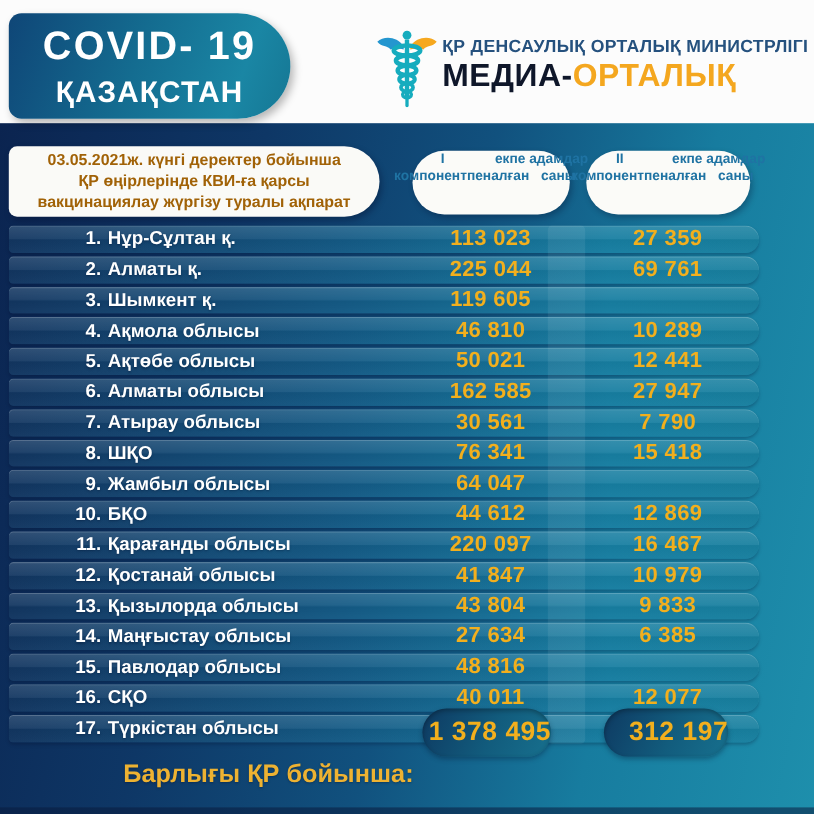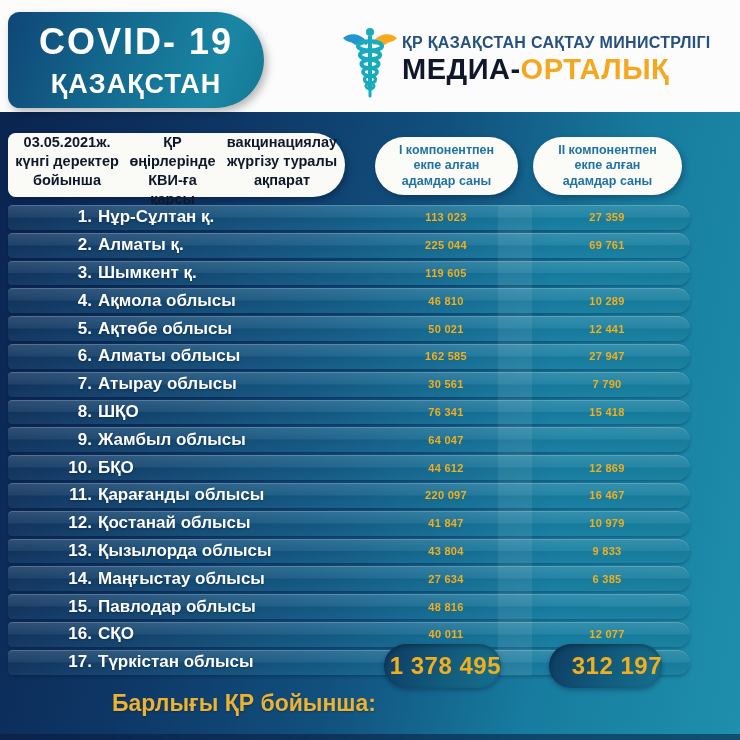--- a/index.html
+++ b/index.html
@@ -26,43 +26,43 @@
   .logo-icon{position:absolute;left:342px;top:26px;}
   .logo-text{position:absolute;left:402px;top:34px;white-space:nowrap;}
   .ministry{font-size:16px;font-weight:bold;color:#25517E;letter-spacing:0.3px;}
   .media{font-size:29px;font-weight:bold;letter-spacing:0.5px;margin-top:1px;}
   .media-blue{color:#0f172a;}
   .media-orange{color:#F4A71F;}
   .info-pill{
     position:absolute;left:8px;top:133px;width:337px;height:64px;
     background:#FAFAF7;border-radius:8px 34px 34px 8px;
     box-shadow:2px 3px 6px rgba(0,10,40,0.35);
-    display:flex;justify-content:center;
-    text-align:center;color:#0f172a;font-weight:bold;font-size:14.5px;line-height:19px;
+    display:flex;flex-direction:column;justify-content:center;
+    text-align:center;color:#a16207;font-weight:bold;font-size:14.5px;line-height:19px;
   }
   .col-pill{
     position:absolute;top:137px;height:58px;background:#FBFBF8;border-radius:29px;
     box-shadow:2px 3px 6px rgba(0,10,40,0.3);
-    display:flex;flex-direction:column;justify-content:center;
+    display:flex;flex-direction:row;justify-content:center;
     text-align:center;color:#1F73A3;font-weight:bold;font-size:12.5px;line-height:15.5px;
   }
   .col-pill.first{left:375px;width:143px;}
   .col-pill.second{left:533px;width:149px;}
   .rows{position:absolute;left:8px;top:205px;width:682px;display:flex;flex-direction:column;gap:3px;}
   .row{
     position:relative;height:24.8px;border-radius:5px 15px 15px 5px;
     background-image:
       linear-gradient(to bottom,rgba(255,255,255,0.13) 0%,rgba(255,255,255,0.06) 48%,rgba(0,0,0,0.03) 52%,rgba(255,255,255,0.02) 100%),
       linear-gradient(102deg,#123560 0%,#145A85 45%,#177EA1 80%,#18809F 100%);
     box-shadow:inset 0 1px 0 rgba(255,255,255,0.18),0 2px 3px rgba(0,10,40,0.25);
   }
   .row-label{position:absolute;left:0;top:0;height:100%;display:flex;align-items:center;color:#FFFFFF;font-weight:bold;font-size:17px;text-shadow:0 1px 2px rgba(0,20,50,0.4);}
   .row-num{display:inline-block;width:84px;text-align:right;}
   .row-name{margin-left:6px;white-space:nowrap;}
-  .row-v{position:absolute;top:0;height:100%;display:flex;align-items:center;justify-content:center;color:#F2AF1D;font-weight:bold;font-size:11px;letter-spacing:0.3px;}
+  .row-v{position:absolute;top:0;height:100%;display:flex;align-items:center;justify-content:center;color:#F2AF1D;font-weight:bold;font-size:20px;letter-spacing:0.3px;}
   .v1{left:374px;width:128px;}
   .v2{left:535px;width:128px;}
   .col-divider{position:absolute;left:498px;top:205px;width:34px;height:471px;background:rgba(255,255,255,0.07);border-radius:4px;pointer-events:none;}
   .total-label{position:absolute;left:112px;top:690px;font-size:23px;font-weight:bold;color:#EDB232;text-shadow:0 1px 2px rgba(0,20,50,0.4);}
   .total-capsule{
     position:absolute;top:644px;height:44px;border-radius:22px;
     background:linear-gradient(115deg,#0E3A62 0%,#125C7D 55%,#17708E 100%);
     box-shadow:inset 0 2px 5px rgba(0,0,0,0.3),0 2px 5px rgba(0,20,50,0.35);
     color:#F2AF1D;font-weight:bold;font-size:24px;letter-spacing:0.5px;
     display:flex;align-items:center;justify-content:flex-end;
@@ -94,21 +94,21 @@
       <ellipse cx="28" cy="38" rx="8.5" ry="4.2" stroke-width="4"></ellipse>
       <ellipse cx="28" cy="46" rx="7" ry="4" stroke-width="3.8"></ellipse>
       <ellipse cx="28" cy="53.5" rx="5.5" ry="3.6" stroke-width="3.4"></ellipse>
       <ellipse cx="28" cy="60" rx="4" ry="3" stroke-width="3"></ellipse>
       <line x1="28" y1="62" x2="28" y2="70" stroke-width="3" stroke-linecap="round"></line>
     </g>
   </svg>
 </div>
 
 <div class="logo-text">
-  <div class="ministry">ҚР ҚАЗАҚСТАН САҚТАУ МИНИСТРЛІГІ</div>
+  <div class="ministry">ҚР ДЕНСАУЛЫҚ ОРТАЛЫҚ МИНИСТРЛІГІ</div>
   <div class="media">
     <span class="media-blue">МЕДИА-</span><span class="media-orange">ОРТАЛЫҚ</span>
   </div>
 </div>
 
 <div class="info-pill">
   <div>03.05.2021ж. күнгі деректер бойынша</div>
   <div>ҚР өңірлерінде КВИ-ға қарсы</div>
   <div>вакцинациялау жүргізу туралы ақпарат</div>
 </div>

